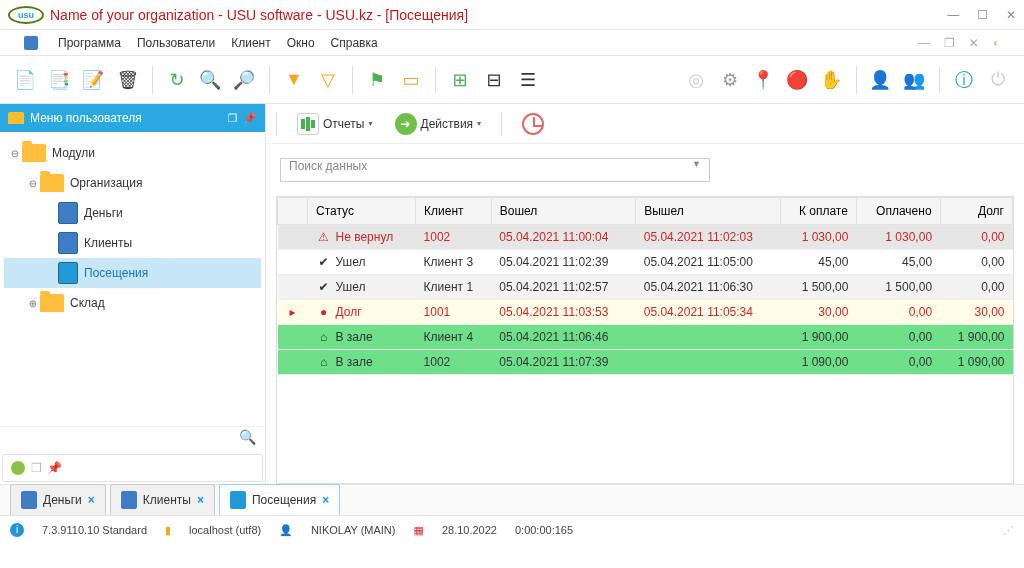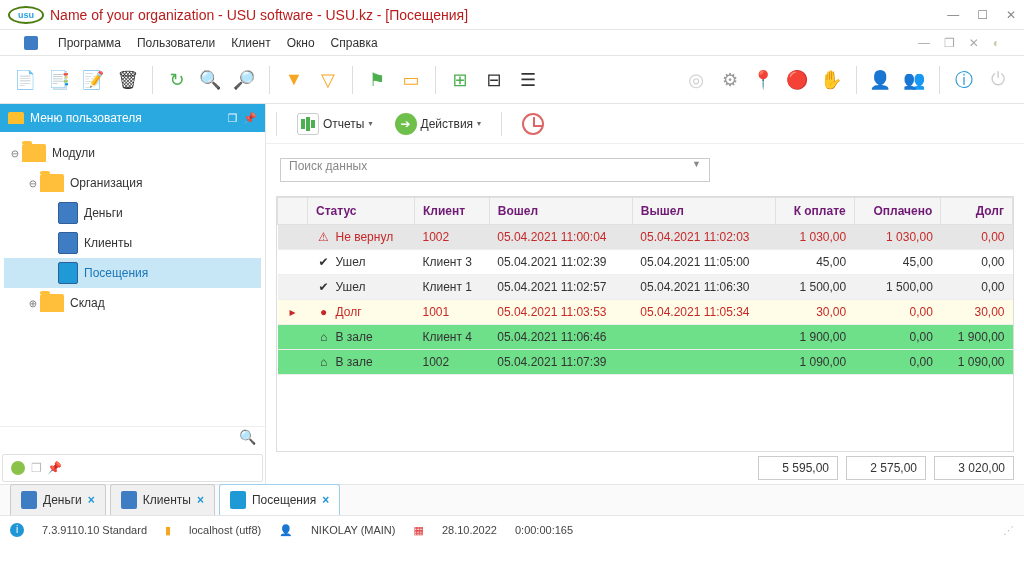--- a/index.html
+++ b/index.html
@@ -50,21 +50,21 @@
 .circ-rep{width:22px;height:22px;border-radius:3px;background:#fff;border:1px solid #ccc;display:flex;align-items:center;justify-content:center;}
 .circ-rep div{width:4px;background:#4caf50;}
 .circ-act{width:22px;height:22px;border-radius:50%;background:#6fbf4b;display:flex;align-items:center;justify-content:center;color:#fff;}
 .clockic{width:22px;height:22px;border:2px solid #d66;border-radius:50%;position:relative;}
 .clockic::after{content:"";position:absolute;width:8px;height:8px;border-left:2px solid #d66;border-bottom:2px solid #d66;left:9px;top:2px;}
 
 .searchbox{margin:14px;width:430px;height:24px;border:1px solid #ccc;display:flex;align-items:flex-start;padding:0 8px;color:#888;justify-content:space-between;}
 
 .grid{flex:1;margin:0 10px;border:1px solid #ddd;overflow:hidden;display:flex;flex-direction:column;}
 .grid table{width:100%;border-collapse:collapse;font-size:12px;}
-.grid th{background:#f5f5f5;text-align:left;padding:6px 8px;border:1px solid #e0e0e0;font-weight:bold;color:#701a75;}
+.grid th{background:#f5f5f5;text-align:left;padding:6px 8px;border:1px solid #e0e0e0;font-weight:normal;color:#000000;}
 .grid td{padding:5px 8px;border-bottom:1px solid #eee;}
 .grid .num{text-align:right;}
 .r-warn td{background:#e6e6e6;color:#c62828;}
 .r-gray td{background:#f2f2f2;}
 .r-debt td{background:#fffde7;color:#c62828;}
 .r-hall td{background:#6fe08a;}
 .rowmark{width:14px;display:inline-block;text-align:center;}
 .statusic{display:inline-block;width:16px;text-align:center;margin-right:4px;}
 
 .totals{height:32px;display:flex;justify-content:flex-end;gap:8px;align-items:center;padding:0 10px;}
@@ -290,25 +290,20 @@
               <td></td>
               <td class="num">1 090,00</td>
               <td class="num">0,00</td>
               <td class="num">1 090,00</td>
             </tr>
           </tbody>
       </table>
       <div style="flex:1"></div>
     </div>
 
-    <div class="totals">
-      <div class="cell">5 595,00</div>
-      <div class="cell">2 575,00</div>
-      <div class="cell">3 020,00</div>
-    </div>
   </div>
 </div>
 
 <div class="tabsrow" id="tabs">
     <div class="tab">
       <div class="bk2"></div>
       <span>Деньги</span>
       <span class="cls">×</span>
     </div>
     <div class="tab">

